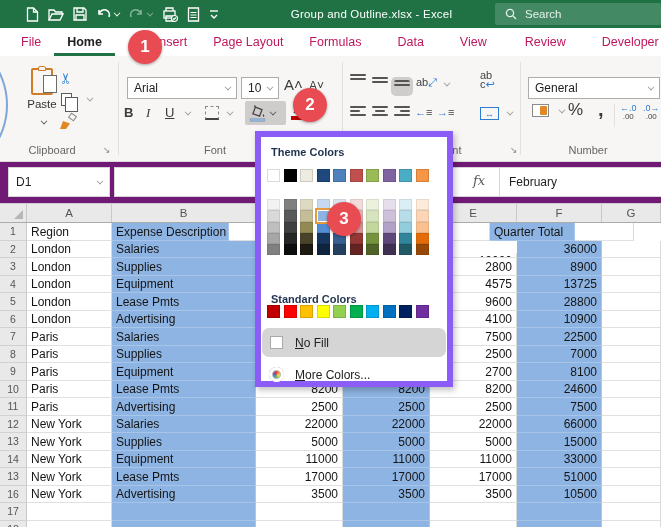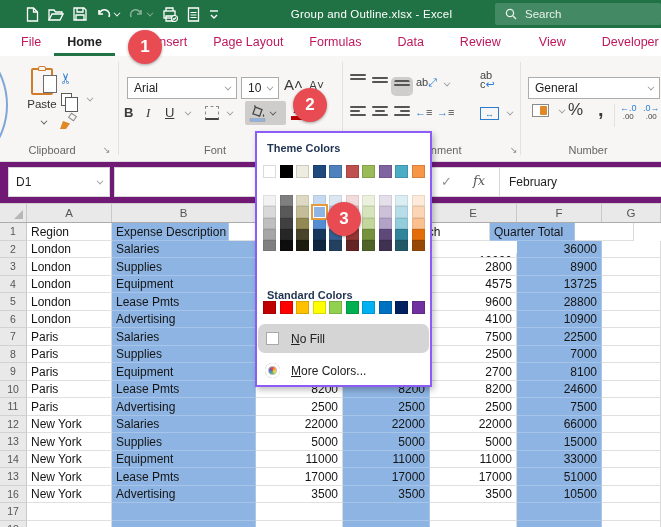--- a/index.html
+++ b/index.html
@@ -93,21 +93,21 @@
   .shead .hc { border-right:1px solid #c9c9c9; font-size:11.5px; color:#555; text-align:center; line-height:18px; flex:none; }
   .corner { width:27px; position:relative; background:#e9e9e9; border-right:1px solid #c9c9c9; flex:none; }
   .corner::after { content:""; position:absolute; right:3px; bottom:3px; width:0; height:0; border-left:9px solid transparent; border-bottom:9px solid #b7b7b7; }
   .srow { display:flex; height:17.5px; }
   .rn { width:27px; flex:none; background:#e9e9e9; border-right:1px solid #c9c9c9; border-bottom:1px solid #d2d2d2; font-size:10.5px; color:#555; text-align:center; line-height:17px; }
   .cell { flex:none; border-right:1px solid #dadada; border-bottom:1px solid #e0e0e0; font-size:12px; color:#151515; padding:1.5px 4px 0 4px; white-space:nowrap; overflow:hidden; }
   .cell.filled { background:#8db4e2; border-right-color:rgba(255,255,255,.25); border-bottom-color:rgba(255,255,255,.22); }
   .cell.num { text-align:right; }
 
   
-  .fill-menu { position:absolute; left:255px; top:131px; width:177px; height:256px; background:#fff; border:2px solid #8b5cf6; box-shadow:2px 3px 6px rgba(0,0,0,.25); z-index:40; }
+  .fill-menu { position:absolute; left:255px; top:131px; width:198px; height:256px; background:#fff; border:6px solid #8b5cf6; box-shadow:2px 3px 6px rgba(0,0,0,.25); z-index:40; }
   .fm-label { position:absolute; left:10px; font-size:11px; font-weight:700; color:#1f3250; }
   .swrow { position:absolute; left:6px; display:flex; gap:3.5px; }
   .sw { width:13px; height:13px; box-shadow:inset 0 0 0 1px rgba(0,0,0,.14); flex:none; }
   .vargrid { position:absolute; left:6px; top:62px; display:grid; grid-template-columns:repeat(10,13px); column-gap:3.5px; row-gap:0; }
   .vsw { width:13px; height:11.3px; box-shadow:inset 0 0 0 1px rgba(0,0,0,.08); position:relative; }
   .vsw.selected { outline:2px solid #e59a3c; outline-offset:0px; z-index:2; box-shadow:inset 0 0 0 1px #fff; }
   .menu-item { position:absolute; left:1px; right:1px; height:29px; display:flex; align-items:center; font-size:12px; color:#222; }
   .menu-item.hover { background:#d5d5d5; }
   .nofill-sw { width:13px; height:13px; background:#fff; border:1px solid #a9a9a9; margin:0 12px 0 8px; }
   .wheel { width:15px; height:15px; border-radius:50%; margin:0 11px 0 7px; background:conic-gradient(#e5493f,#f1a33c,#ede24b,#69b86a,#3f8ac9,#7b4fa5,#e5493f); box-shadow:inset 0 0 0 3px #fff, inset 0 0 0 4px #bbb; }
@@ -183,22 +183,22 @@
   </div>
 </div>
 
 <div class="tabrow">
     <div class="tab">File</div>
     <div class="tab active">Home</div>
     <div class="tab">Insert</div>
     <div class="tab">Page Layout</div>
     <div class="tab">Formulas</div>
     <div class="tab">Data</div>
+    <div class="tab">View</div>
     <div class="tab">Review</div>
-    <div class="tab">View</div>
     <div class="tab">Developer</div>
   </div>
 
 <div class="ribbon">
 
   <div class="paste-btn">
     <div class="clipboard-shape">
         <span class="clip"></span>
         <span class="page"></span>
       </div>

